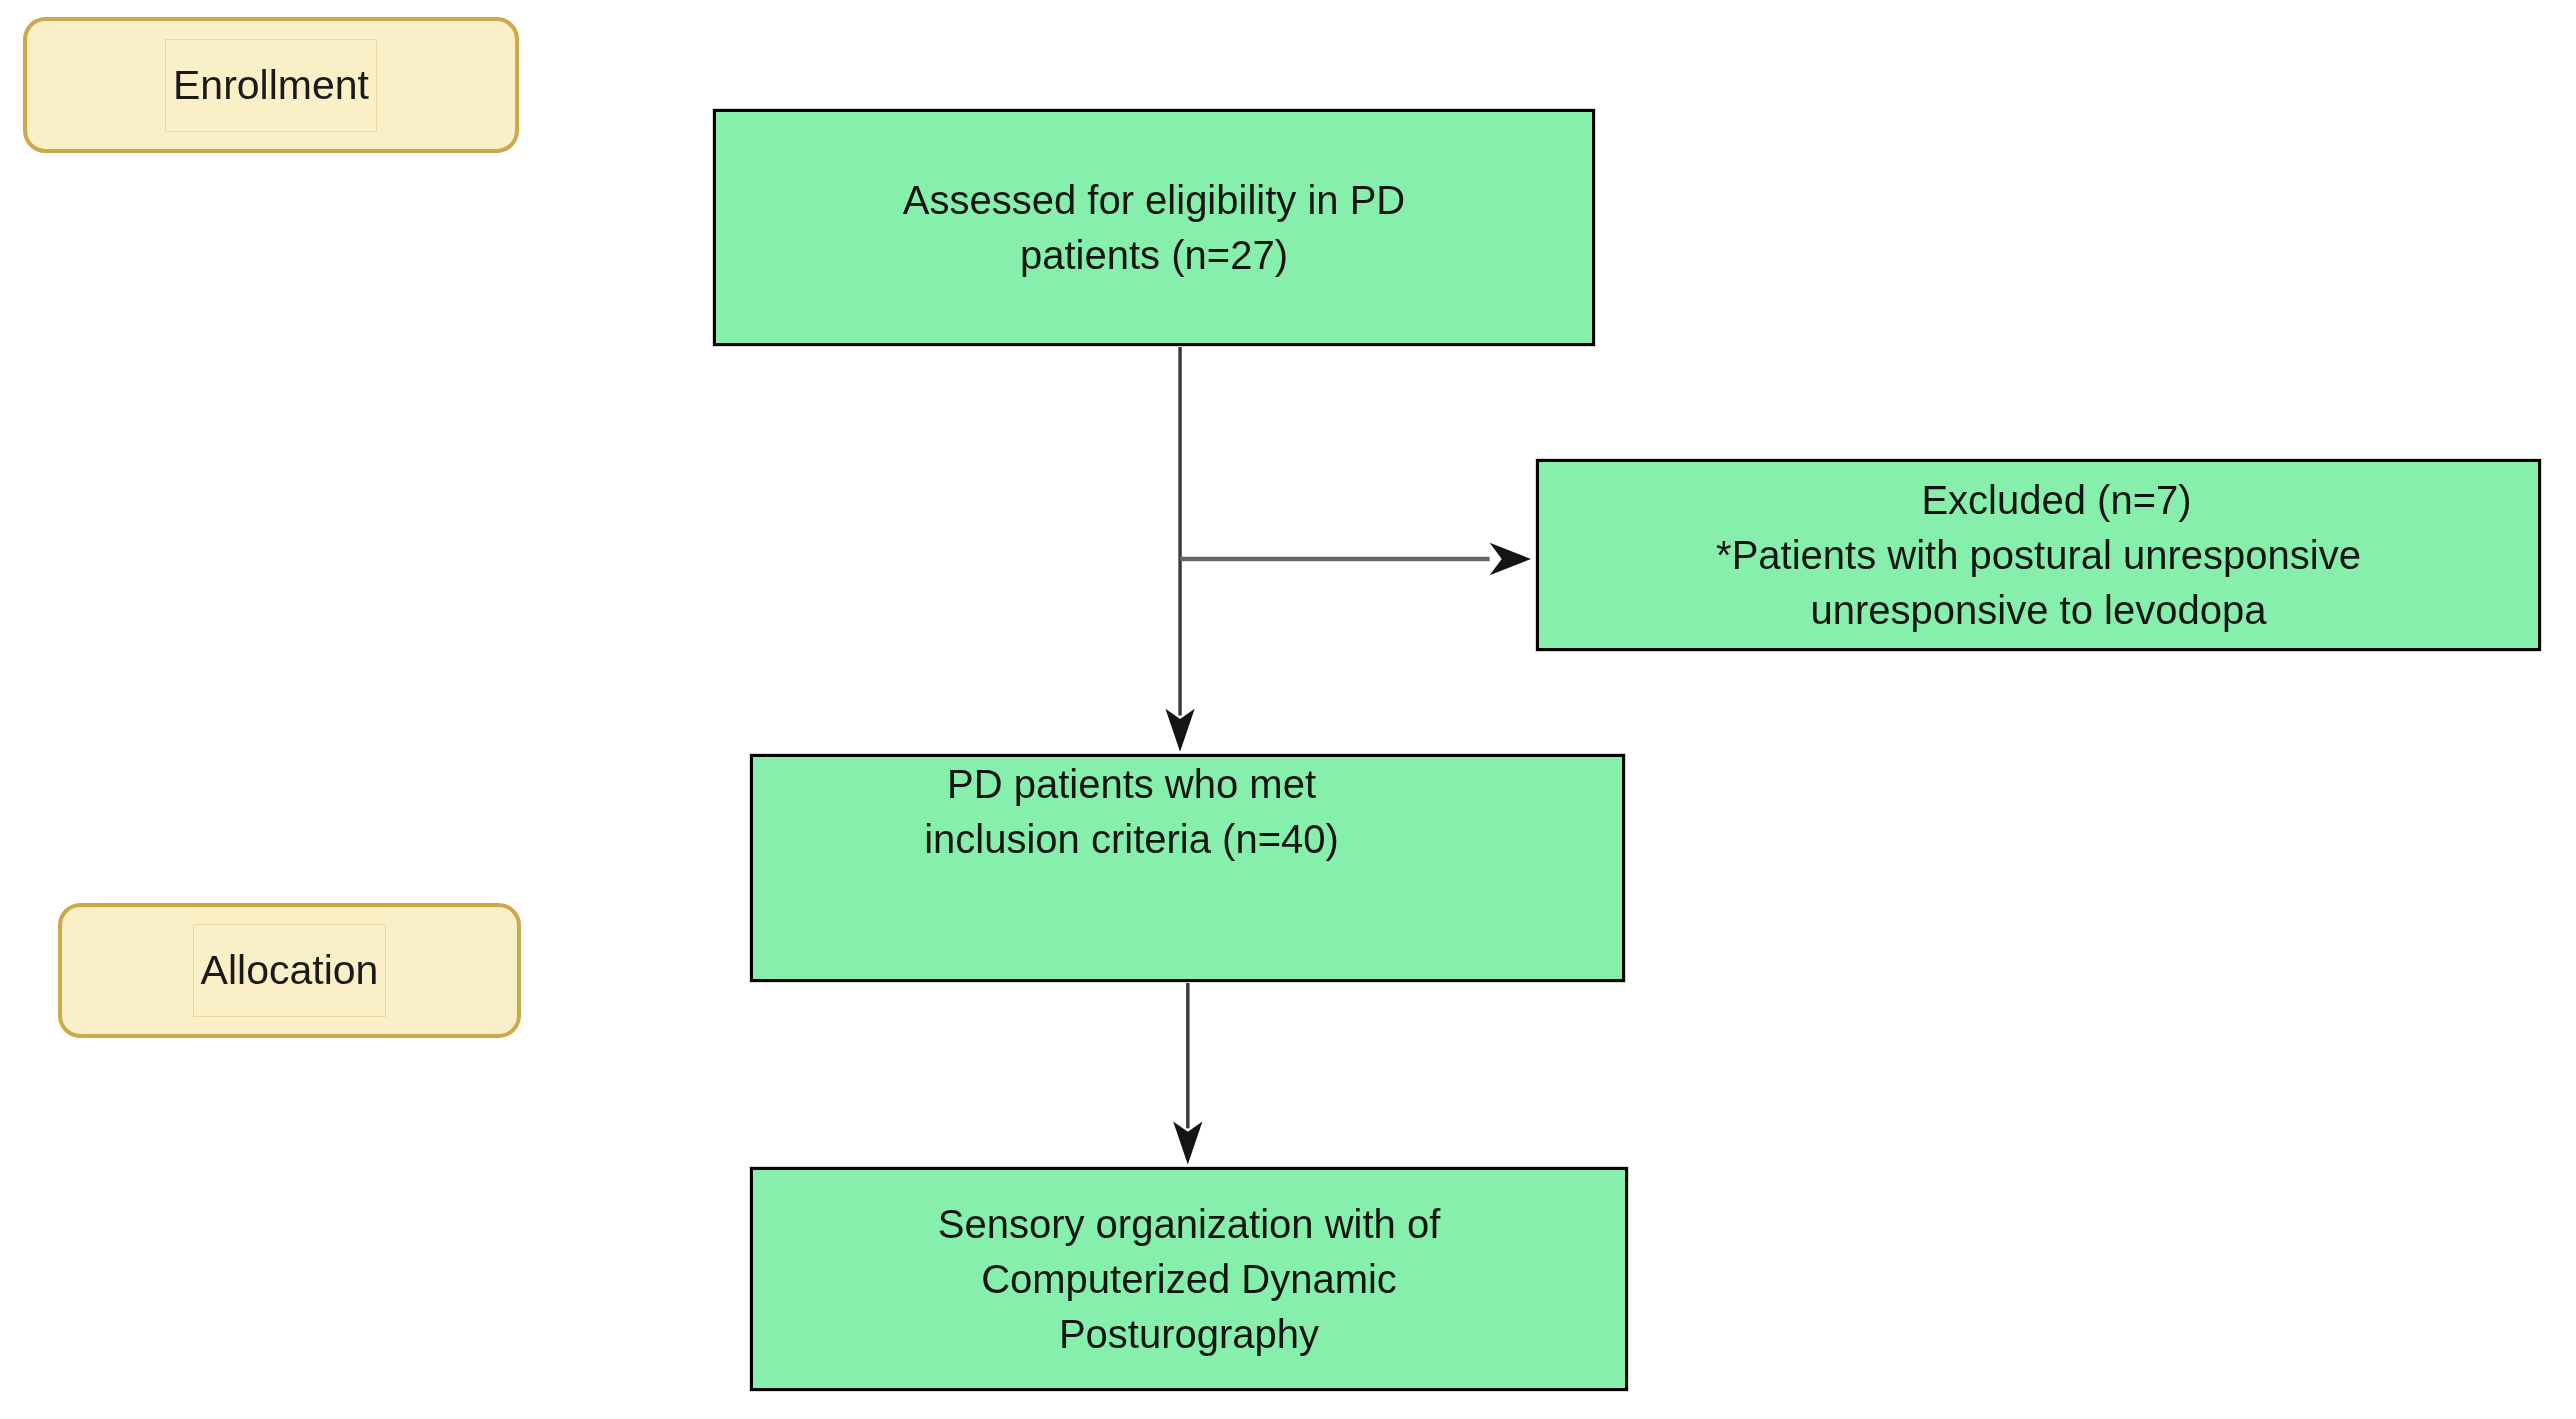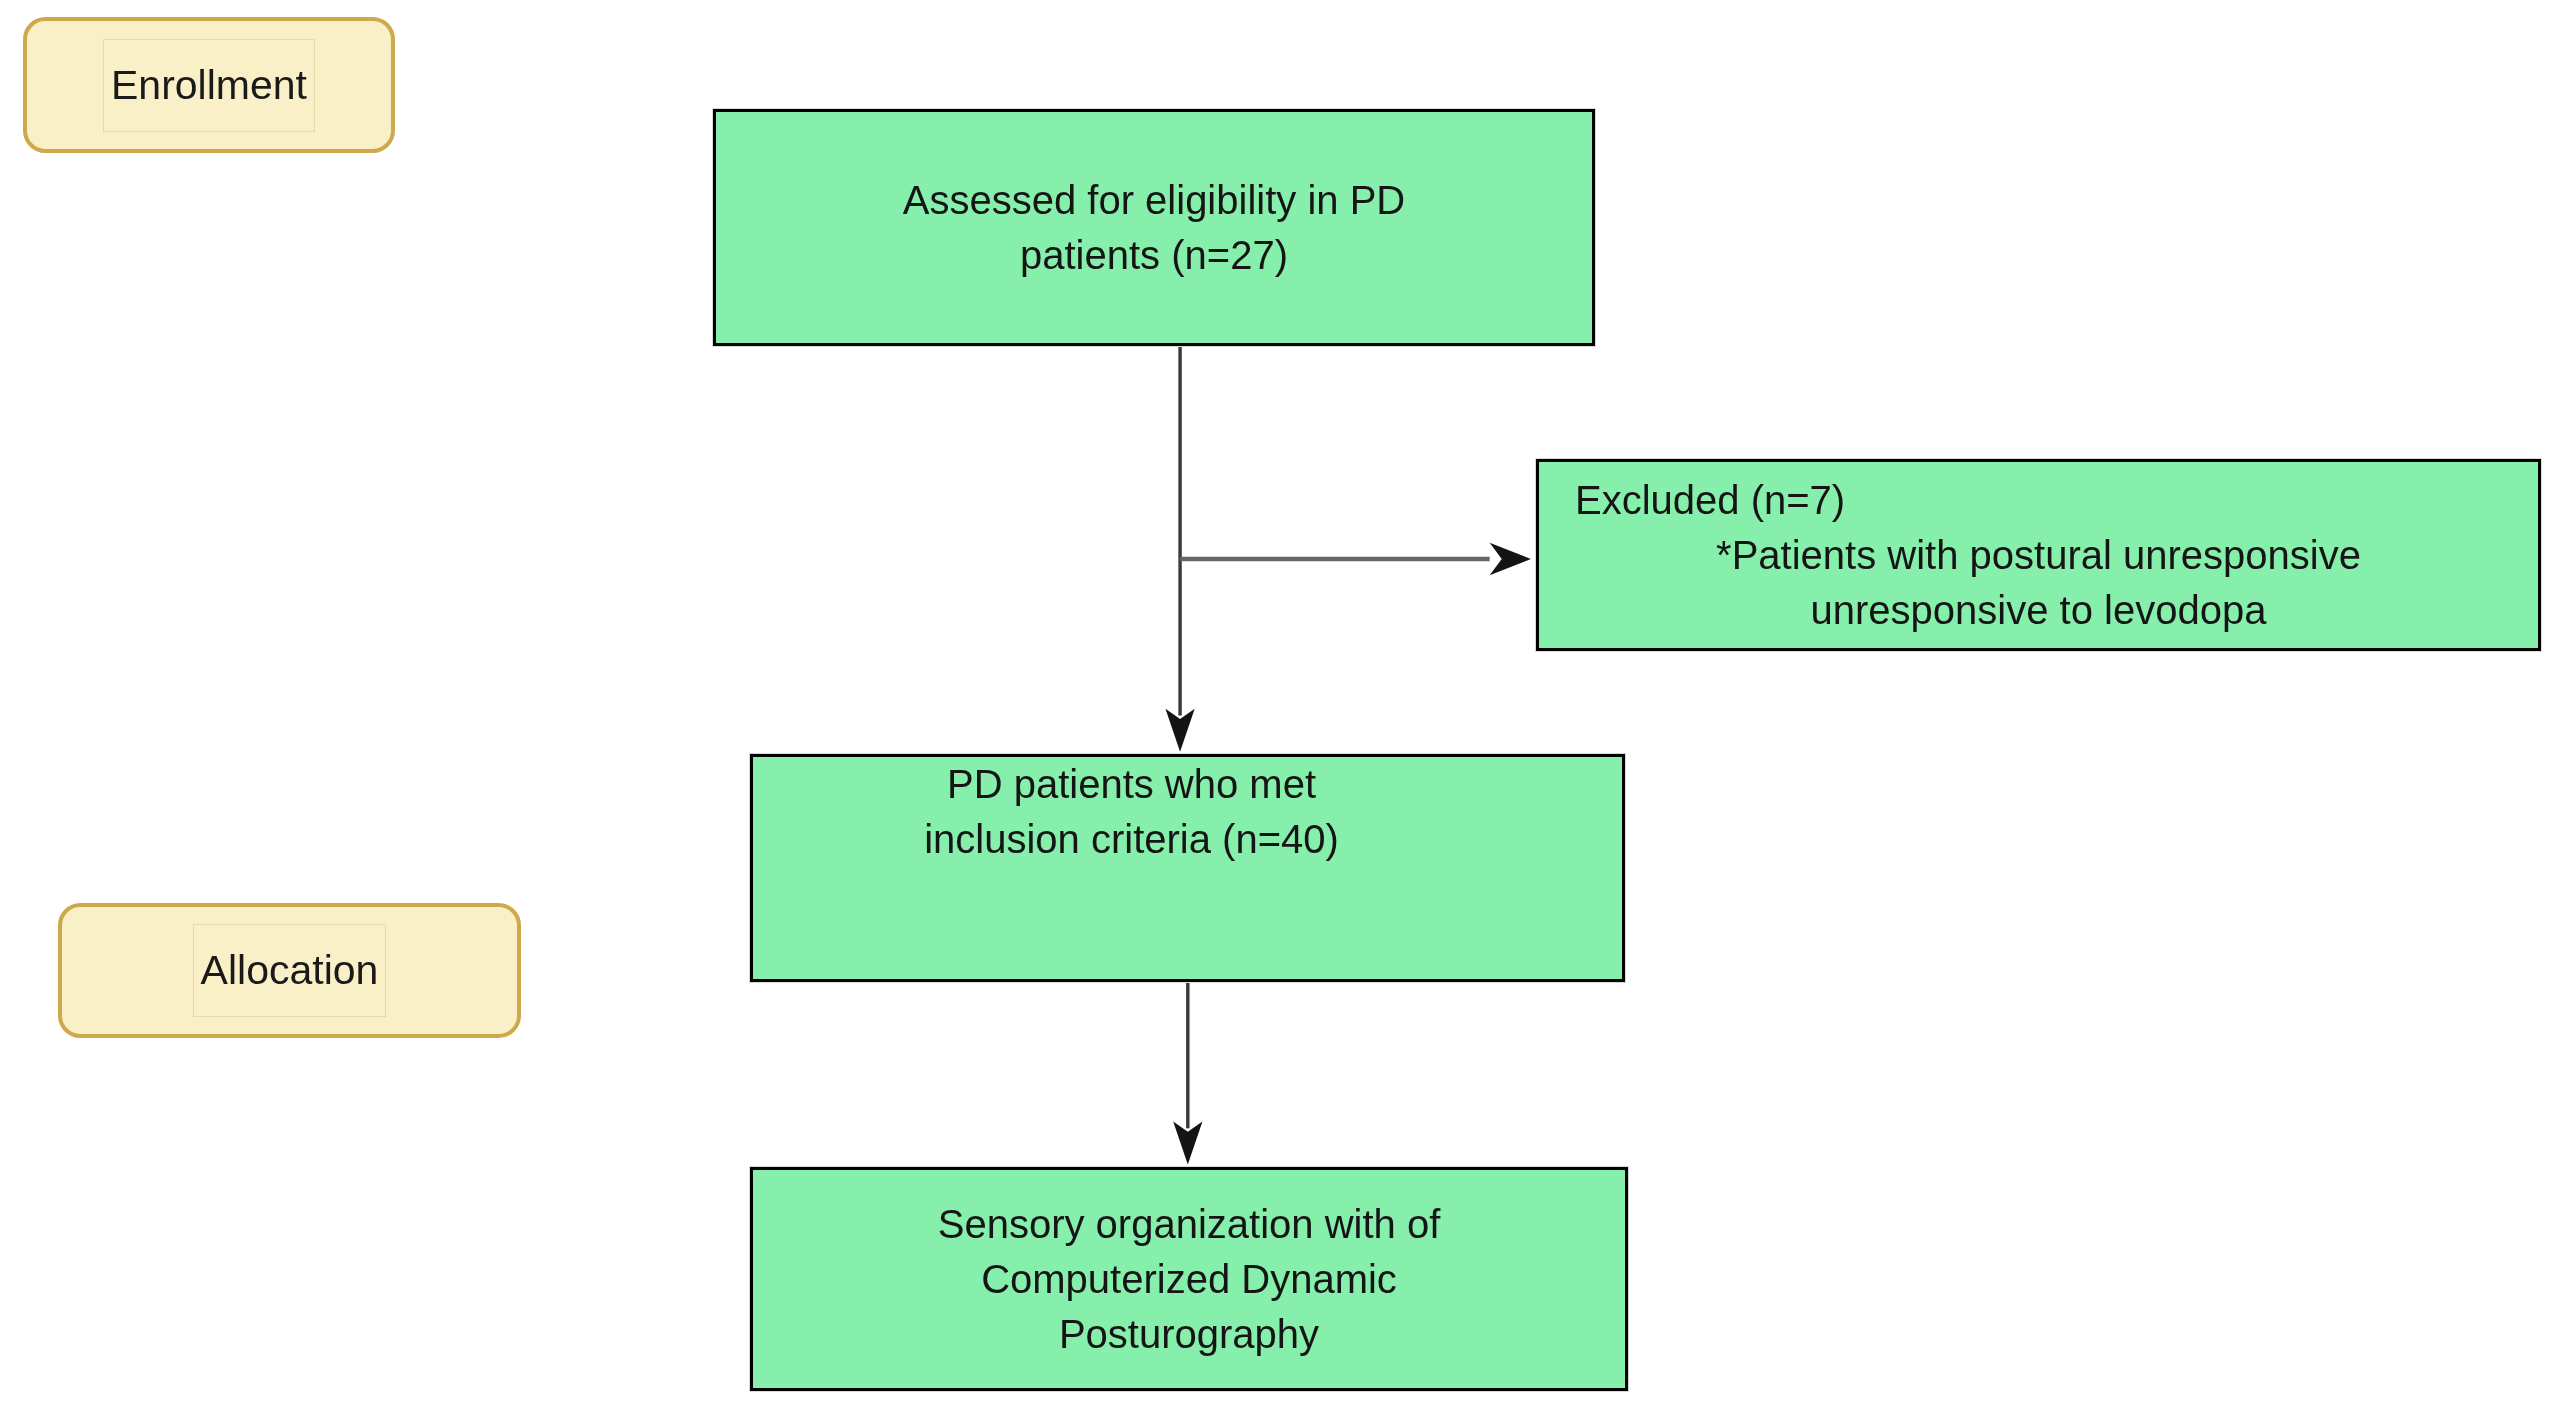--- a/index.html
+++ b/index.html
@@ -42,21 +42,21 @@
   .stage-label {
     display: inline-block;
     box-sizing: border-box;
     border: 1.7px solid #e8d9a5;
     padding: 23px 6.9px;
     font-size: 41px;
     line-height: 45px;
     color: #1a1a1a;
     white-space: nowrap;
   }
-  #badge-enrollment { left: 23px;  top: 17px;   width: 372px; height: 136px; }
+  #badge-enrollment { left: 23px;  top: 17px;   width: 496px; height: 136px; }
   #badge-allocation { left: 58px;  top: 903px; width: 463px; height: 135px; }
 
   
   .flow-box {
     position: absolute;
     box-sizing: border-box;
     background: #86efac;
     border: 3.4px solid #000000;
     outline: 1.7px solid #d9d9d9;
     display: flex;
@@ -69,21 +69,21 @@
   .box-text { width: 100%; }
   .box-line { white-space: nowrap; }
 
   #box-assessed { left: 713px;  top: 109px;  width: 882px; height: 237px; }
   #box-excluded { left: 1536px; top: 459px;  width: 1005px; height: 192px; }
   #box-included { left: 750px;  top: 754px;  width: 875px; height: 228px;
                   justify-content: flex-start; }
   #box-outcome  { left: 750px;  top: 1167px; width: 878px; height: 224px; }
 
   #box-excluded .box-line-first {
-    text-align: left;
+    text-align: center;
     padding-left: 36px;
   }
   #box-included .box-text {
     transform: translateX(-56px);
   }
 </style>
 </head>
 <body>
 
 <div id="canvas">

